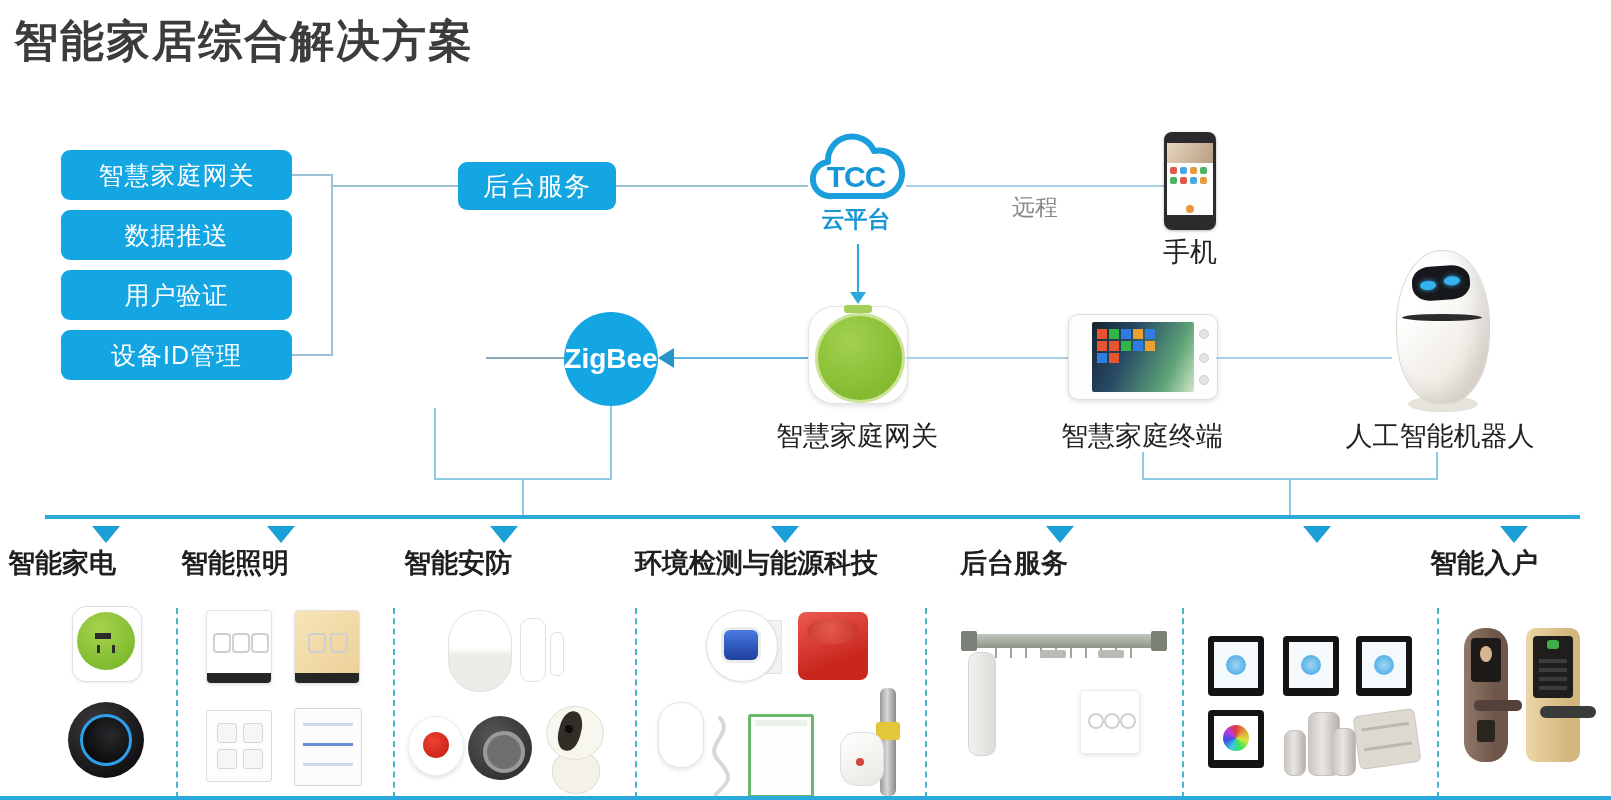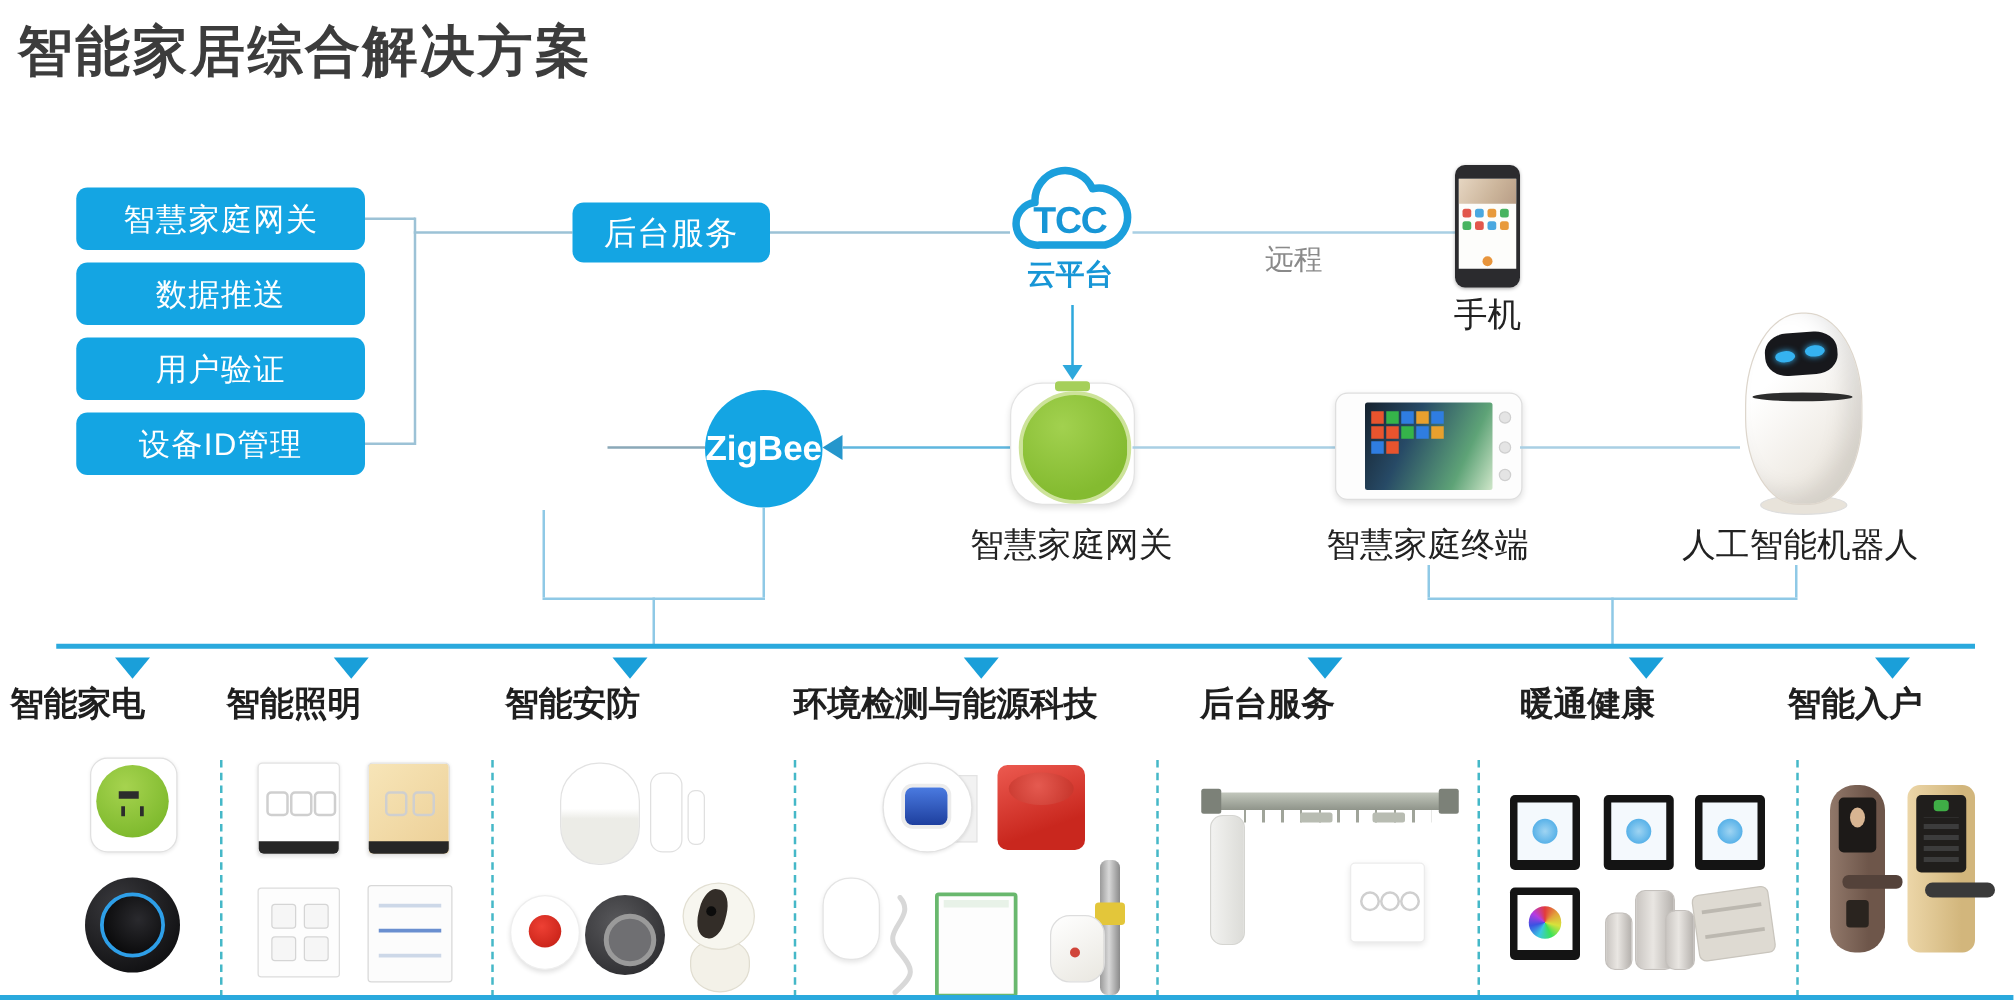--- a/index.html
+++ b/index.html
@@ -304,21 +304,20 @@
   <div class="tri" style="left:771px"></div>
   <div class="tri" style="left:1046px"></div>
   <div class="tri" style="left:1303px"></div>
   <div class="tri" style="left:1500px"></div>
 
   <div class="catlabel" style="left:8px">智能家电</div>
   <div class="catlabel" style="left:181px">智能照明</div>
   <div class="catlabel" style="left:404px">智能安防</div>
   <div class="catlabel wide" style="left:635px">环境检测与能源科技</div>
   <div class="catlabel" style="left:960px">后台服务</div>
-  <div class="catlabel" style="left:1216px">暖通健康</div>
   <div class="catlabel" style="left:1430px">智能入户</div>
 
   <div class="sep" style="left:176px"></div>
   <div class="sep" style="left:393px"></div>
   <div class="sep" style="left:635px"></div>
   <div class="sep" style="left:925px"></div>
   <div class="sep" style="left:1182px"></div>
   <div class="sep" style="left:1437px"></div>
 
   <div class="p plug">

